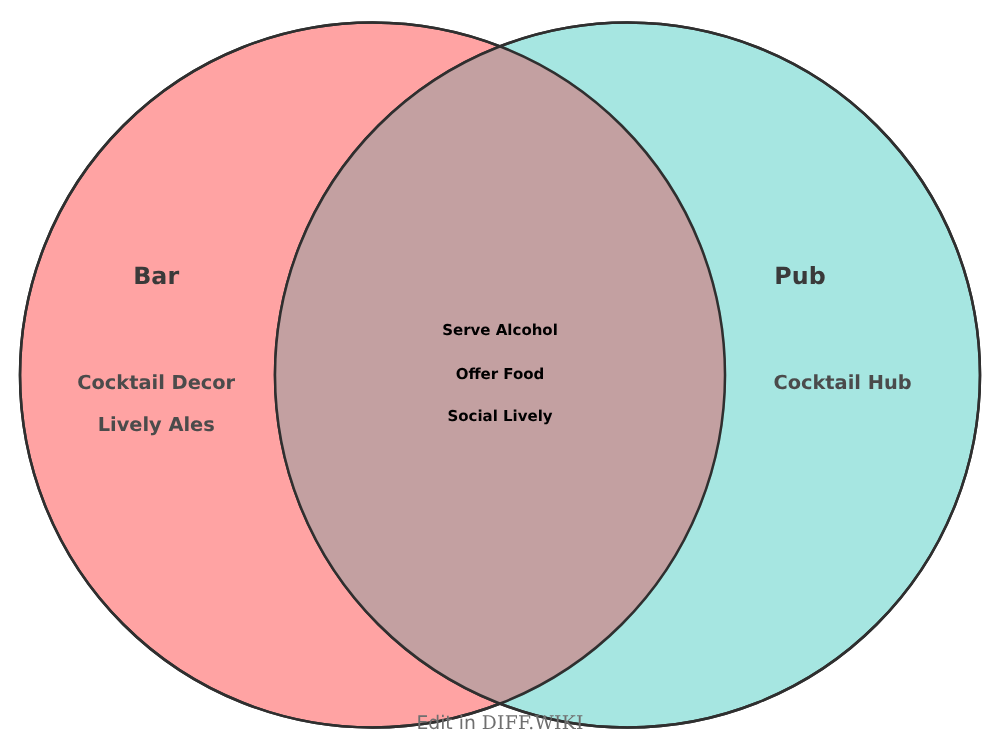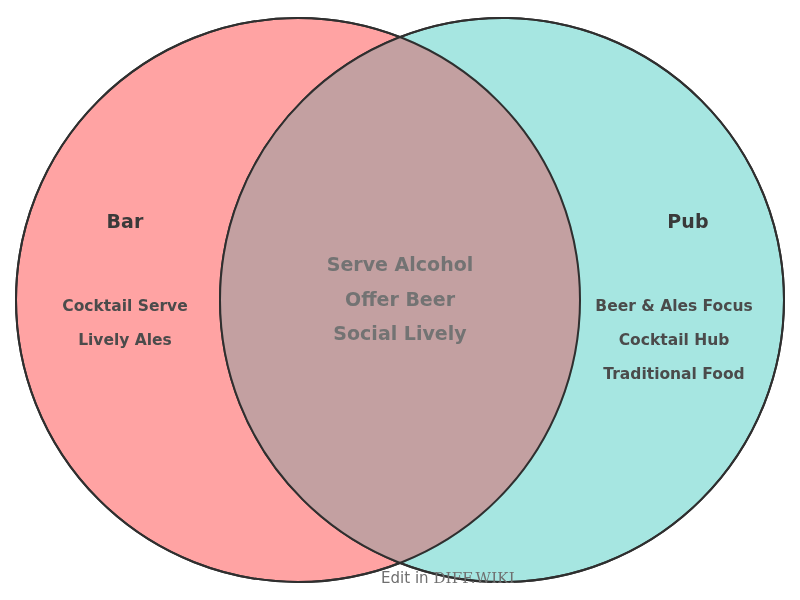--- a/index.html
+++ b/index.html
@@ -57,39 +57,38 @@
     white-space: nowrap;
   }
   .item-list .item {
     font-size: 15.5px;
     font-weight: bold;
     color: #4b4b4b;
     line-height: 34px;
     white-space: nowrap;
   }
   .center-list .item {
-    color: #737373;
-    font-size: 19px;
+    color: #000000;
+    font-size: 12px;
     line-height: 34.5px;
   }
   #left-title  { left: 125px; top: 210px; }
-  #right-title { left: 688px; top: 210px; }
+  #right-title { left: 640px; top: 210px; }
   #left-list   { left: 125px; top: 289px; }
   #right-list  { left: 674px; top: 289px; }
   #center-list { left: 400px; top: 247px; }
 
   #footer-note {
     position: absolute;
     left: 400px;
     top: 569px;
     transform: translateX(-50%);
     font-size: 15px;
     color: #6f6f6f;
     white-space: nowrap;
-    margin-left: 48px;
   }
   #footer-note .edit-word {
     font-family: "DejaVu Sans", "Liberation Sans", sans-serif;
   }
   #footer-note .brand-word {
     font-family: "DejaVu Serif", "Liberation Serif", serif;
     letter-spacing: 0.2px;
   }
 </style>
 </head>
@@ -114,35 +113,33 @@
 
     <circle cx="298" cy="300" r="282" fill="none" stroke="#2f2f2f" stroke-width="2"></circle>
     <circle cx="502" cy="300" r="282" fill="none" stroke="#2f2f2f" stroke-width="2"></circle>
   </svg>
 
   <div class="text-layer">
 
     <div class="set-title" id="left-title">Bar</div>
 
     <div class="item-list" id="left-list">
-      <div class="item">Cocktail Serve</div>
+      <div class="item">Cocktail Decor</div>
       <div class="item">Lively Ales</div>
     </div>
 
     <div class="set-title" id="right-title">Pub</div>
 
     <div class="item-list" id="right-list">
-      <div class="item">Beer &amp; Ales Focus</div>
       <div class="item">Cocktail Hub</div>
-      <div class="item">Traditional Food</div>
     </div>
 
     <div class="item-list center-list" id="center-list">
       <div class="item">Serve Alcohol</div>
-      <div class="item">Offer Beer</div>
+      <div class="item">Offer Food</div>
       <div class="item">Social Lively</div>
     </div>
 
     <div id="footer-note">
       <span class="edit-word">Edit in</span>
       <span class="brand-word">DIFF.WIKI</span>
     </div>
 
   </div>
 </div>

